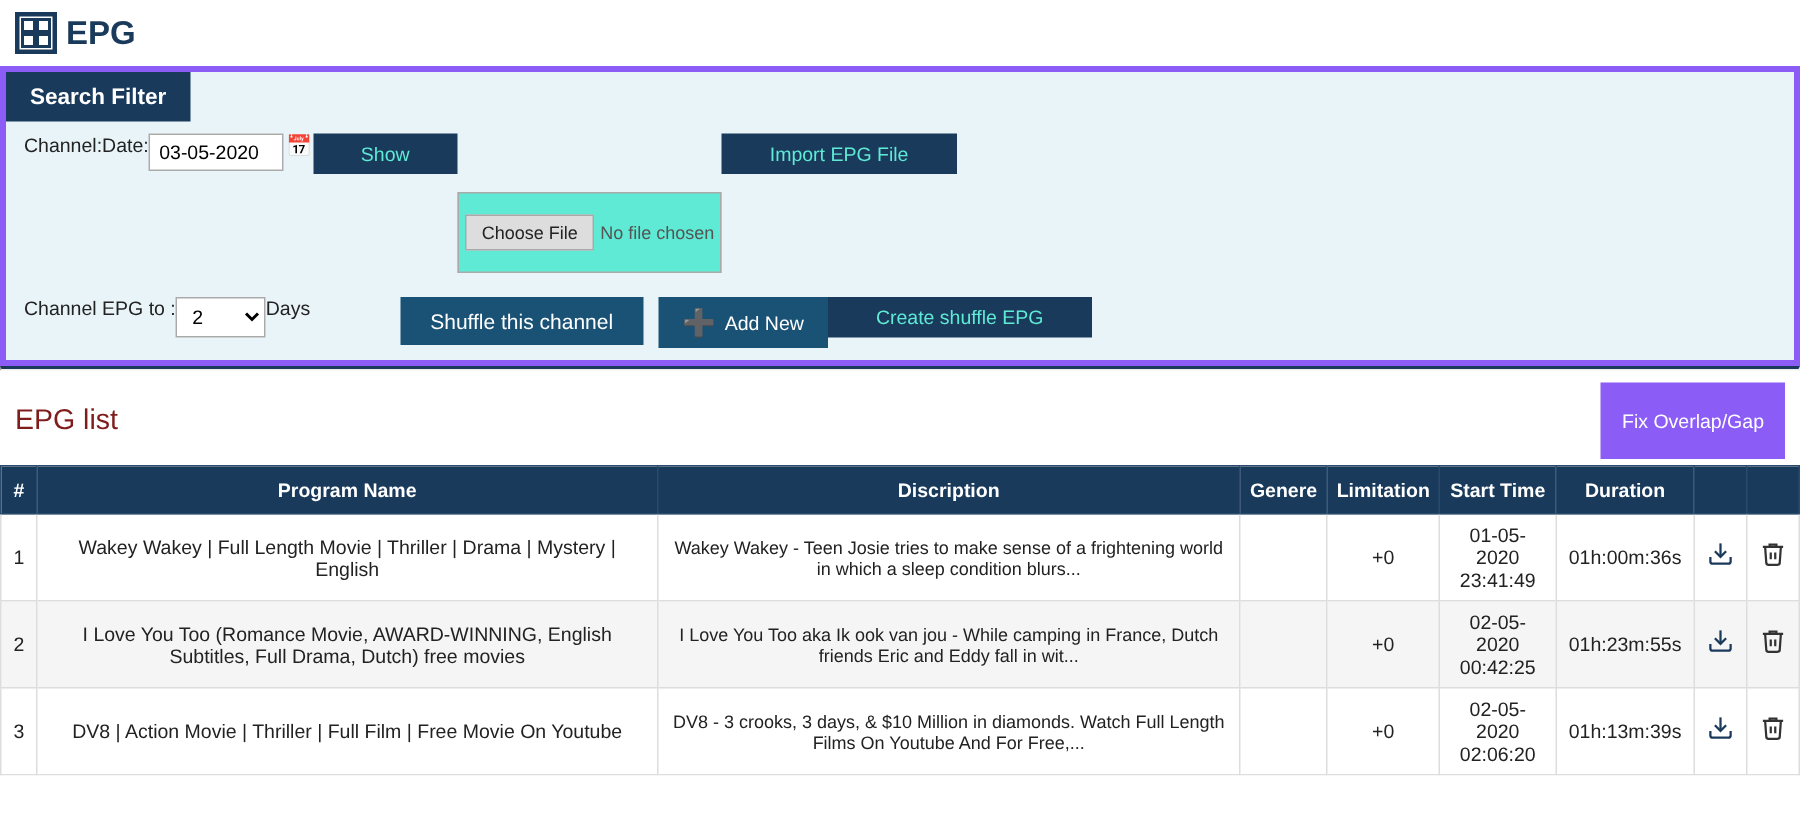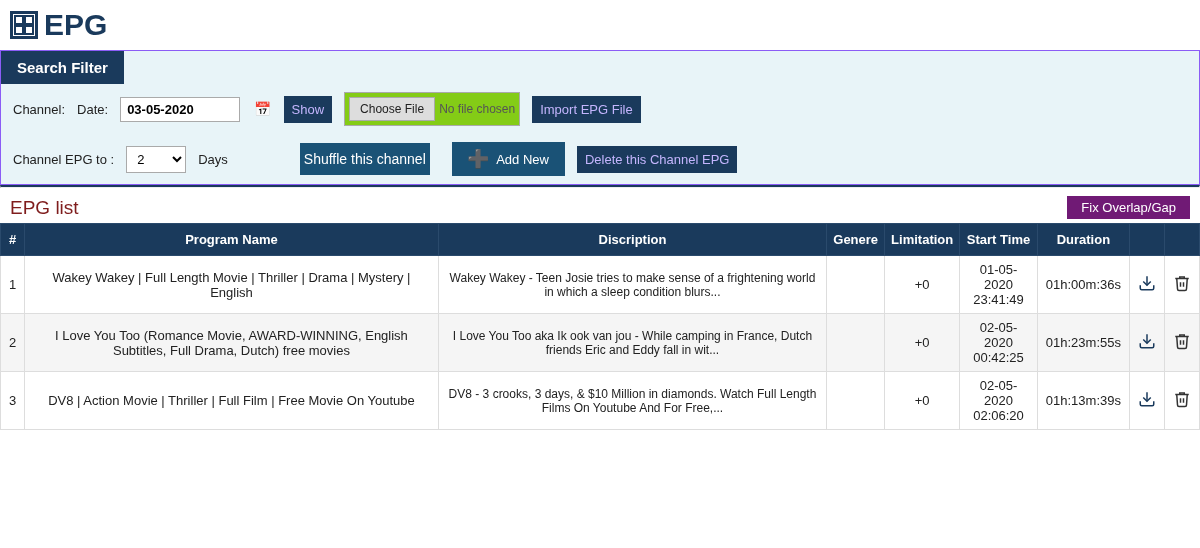--- a/index.html
+++ b/index.html
@@ -1,46 +1,46 @@
 <!DOCTYPE html>
 <html><head>
   <meta charset="utf-8">
   <style>
     * { box-sizing: border-box; margin: 0; padding: 0; }
     body { font-family: Arial, sans-serif; font-size: 13px; background: #fff; color: #222; width: 1200px; }
 
     .app-header { display: flex; align-items: center; padding: 8px 10px; gap: 8px; }
-    .app-logo { color: #1a3a5c; font-size: 30px; font-weight: bold; display: flex; align-items: center; gap: 6px; }
+    .app-logo { color: #1a3a5c; font-size: 22px; font-weight: bold; display: flex; align-items: center; gap: 6px; }
     .logo-icon { width: 28px; height: 28px; border: 3px solid #1a3a5c; display: flex; align-items: center; justify-content: center; font-size: 10px; }
 
-    .search-filter-section { background: #e8f4f8; border: 1px solid #8b5cf6; padding: 0; }
+    .search-filter-section { background: #e8f4f8; border: 4px solid #8b5cf6; padding: 0; }
     .search-filter-title { background: #1a3a5c; color: #fff; padding: 8px 16px; font-size: 15px; font-weight: bold; display: inline-block; }
 
-    .filter-row1, .filter-row2 { display: flex; align-items: center; padding: 8px 12px; gap: 12px; }
+    .filter-row1, .filter-row2 { display: flex; align-items: flex-start; padding: 8px 12px; }
 
     label { font-size: 13px; color: #222; font-weight: normal; }
 
     select { border: 1px solid #aaa; padding: 4px 6px; font-size: 13px; background: #fff; }
     input[type="text"] { border: 1px solid #aaa; padding: 4px 6px; font-size: 13px; background: #fff; }
 
-    .btn-dark { background: #1a3a5c; color: #c4b5fd; border: none; padding: 6px 8px; font-size: 13px; cursor: pointer; }
-
-    .file-input-area { display: flex; align-items: center; gap: 4px; border: 1px solid #aaa; background: #84cc16; padding: 4px 4px; }
+    .btn-dark { background: #1a3a5c; color: #5eead4; border: none; padding: 6px 32px; font-size: 13px; cursor: pointer; }
+
+    .file-input-area { display: flex; align-items: center; gap: 4px; border: 1px solid #aaa; background: #5eead4; padding: 14px 4px; margin-top: 39px; }
     .file-input-area span { font-size: 12px; color: #555; }
     .btn-choose { background: #ddd; color: #222; border: 1px solid #aaa; padding: 4px 10px; font-size: 12px; cursor: pointer; }
 
-    .btn-shuffle { background: #1a5276; color: #fff; border: none; padding: 8px 4px; font-size: 14px; cursor: pointer; }
+    .btn-shuffle { background: #1a5276; color: #fff; border: none; padding: 8px 20px; font-size: 14px; cursor: pointer; }
     .btn-add-new { background: #1a5276; color: #fff; border: none; padding: 6px 16px; font-size: 13px; cursor: pointer; display: flex; align-items: center; gap: 6px; }
     .plus-icon { font-size: 18px; font-weight: bold; }
 
     .calendar-icon { cursor: pointer; font-size: 14px; color: #333; margin-left: 2px; }
 
     .epg-list-header { display: flex; align-items: center; justify-content: space-between; padding: 8px 10px 4px 10px; }
     .epg-list-title { font-size: 19px; color: #7f1d1d; }
-    .btn-fix { background: #701a75; color: #fff; border: none; padding: 4px 14px; font-size: 13px; cursor: pointer; }
+    .btn-fix { background: #8b5cf6; color: #fff; border: none; padding: 18px 14px; font-size: 13px; cursor: pointer; }
 
     table { width: 100%; border-collapse: collapse; }
     thead tr { background: #1a3a5c; color: #fff; }
     thead th { padding: 8px 6px; text-align: center; font-size: 13px; border: 1px solid #2a4a6c; }
     tbody tr { background: #fff; }
     tbody tr:nth-child(even) { background: #f5f5f5; }
     tbody td { padding: 6px 8px; text-align: center; border: 1px solid #ddd; vertical-align: middle; font-size: 13px; }
     tbody td.desc { text-align: center; font-size: 12px; }
     tbody td.program-name { text-align: center; }
     .icon-btn { background: none; border: none; cursor: pointer; font-size: 16px; color: #1a3a5c; }
@@ -67,21 +67,21 @@
 </div>
 
 <div class="search-filter-section">
   <div class="search-filter-title">Search Filter</div>
 
   
   <div class="filter-row1">
     <label>Channel:</label>
 
     <label>Date:</label>
-    <input type="text" style="width: 120px; font-weight: bold;" value="03-05-2020">
+    <input type="text" style="width: 90px;" value="03-05-2020">
     <span class="calendar-icon">📅</span>
 
     <button class="btn-dark">Show</button>
 
     <div class="file-input-area">
       <button class="btn-choose">Choose File</button>
       <span>No file chosen</span>
     </div>
 
     <button class="btn-dark">Import EPG File</button>
@@ -93,22 +93,22 @@
     <select style="width:60px;"><option>1</option><option selected="">2</option><option>3</option><option>4</option><option>5</option><option>6</option><option>7</option></select>
     <span class="days-label">Days</span>
 
     <button class="btn-shuffle" style="margin-left:60px;">Shuffle this channel</button>
 
     <button class="btn-add-new" style="margin-left:10px;">
       <span class="plus-icon">➕</span>
       <span>Add New</span>
     </button>
 
-
-    <button class="btn-dark">Delete this Channel EPG</button>
+    <button class="btn-dark">Create shuffle EPG</button>
+
   </div>
 </div>
 
 <hr class="section-divider">
 
 <div class="epg-list-header">
   <span class="epg-list-title">EPG list</span>
   <button class="btn-fix">Fix Overlap/Gap</button>
 </div>
 

